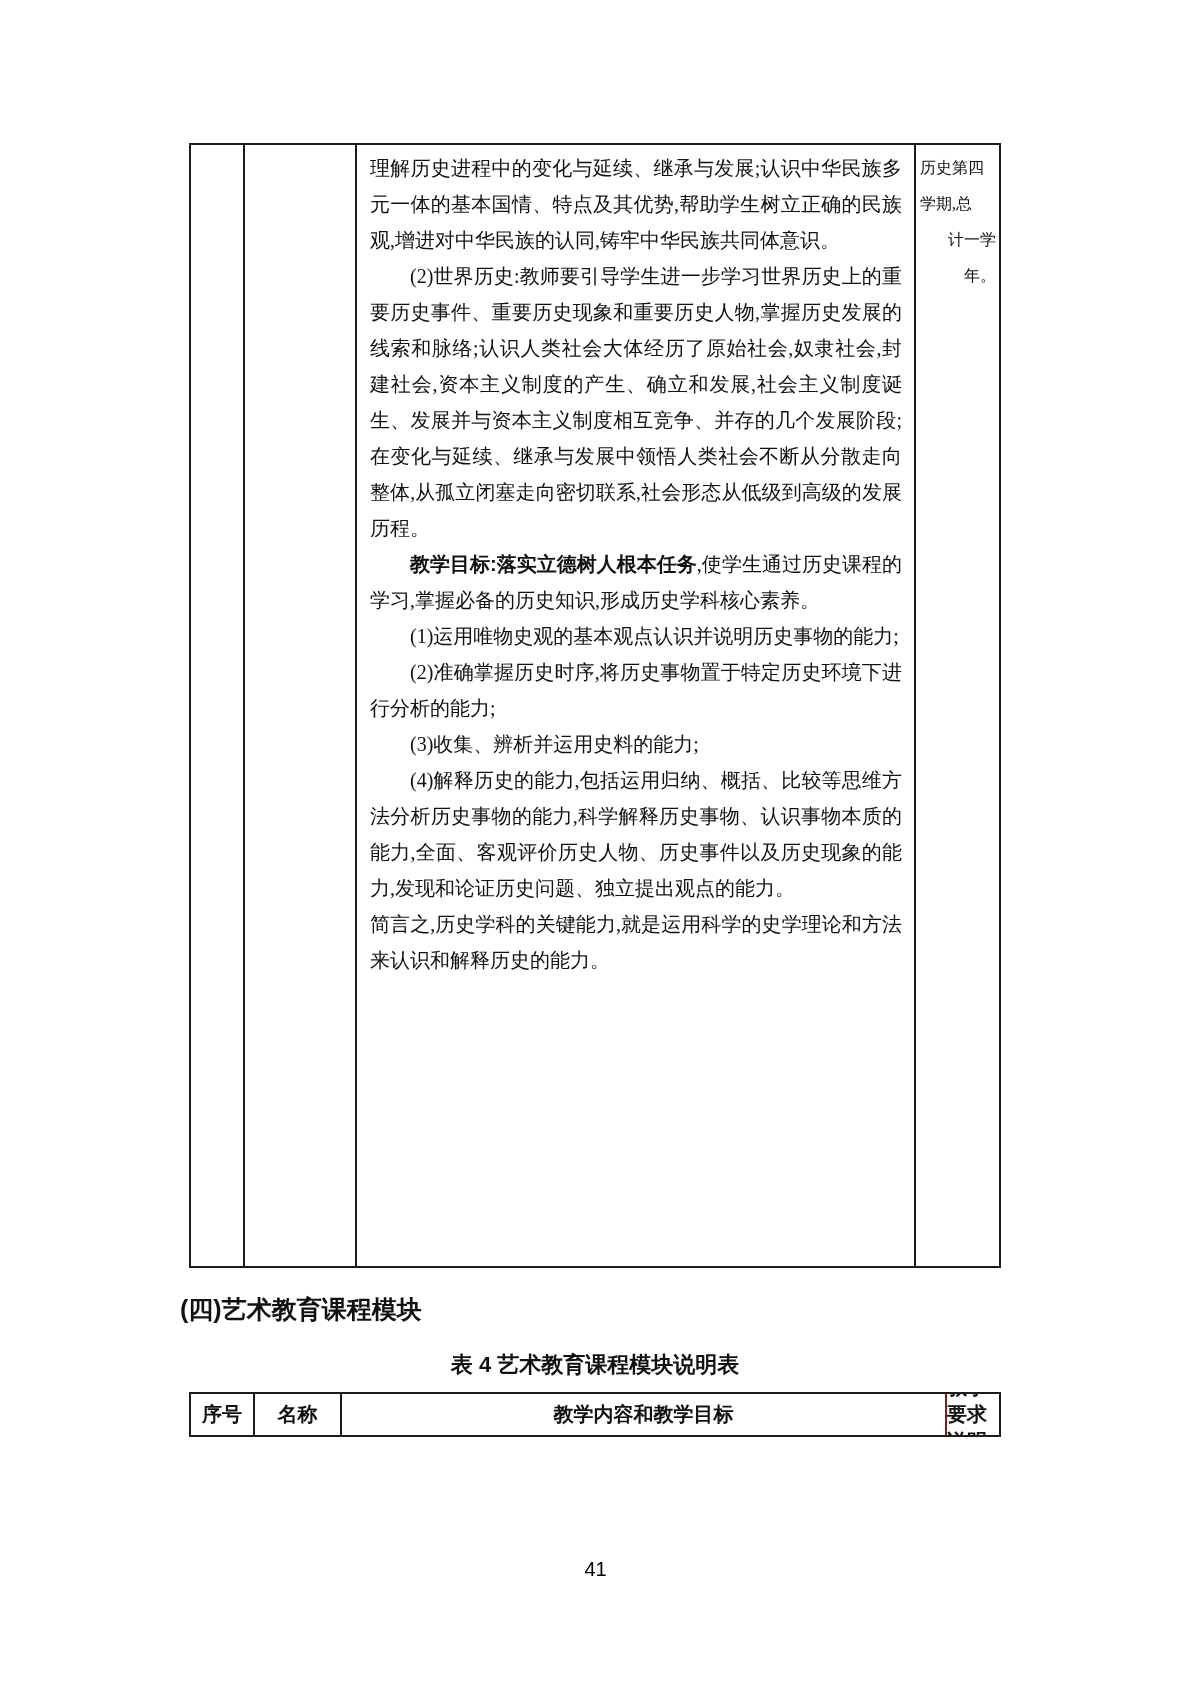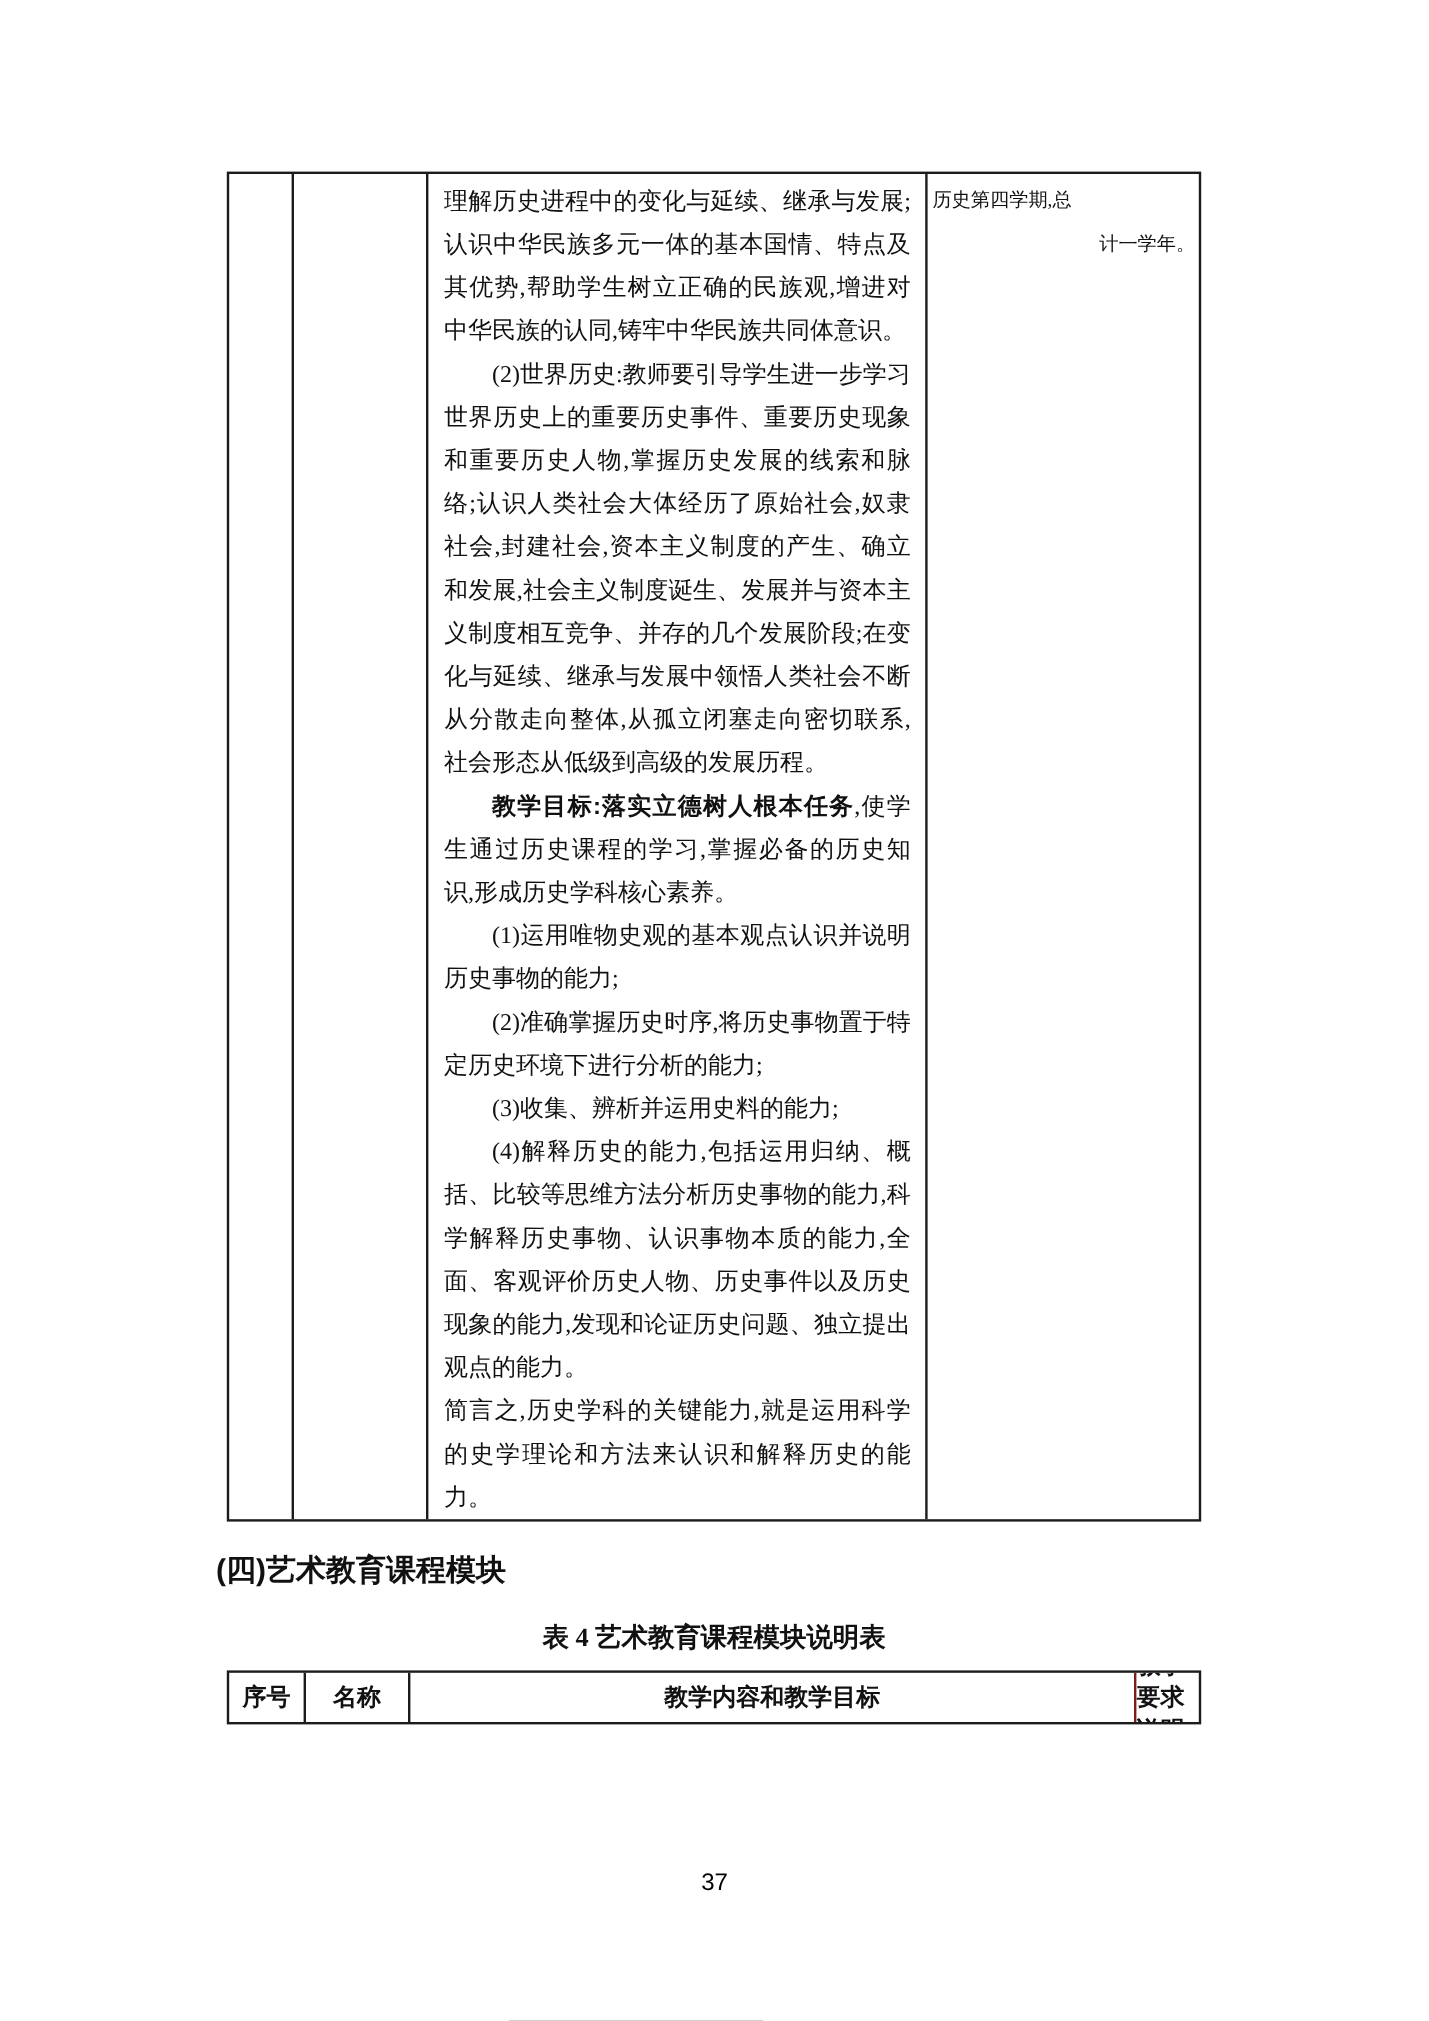--- a/index.html
+++ b/index.html
@@ -17,21 +17,21 @@
     position:absolute;left:189px;top:143px;
     width:812px;height:1125px;
     border:2px solid #1c1c1c;
     box-sizing:border-box;
     display:flex;
   }
   .t1 .cell{box-sizing:border-box;overflow:hidden;}
   .t1c1{width:54px;border-right:2px solid #1c1c1c;}
   .t1c2{width:112px;border-right:2px solid #1c1c1c;}
   .t1c3{
-    width:416px;border-right:2px solid #1c1c1c;
+    width:559px;border-right:2px solid #1c1c1c;
     padding:5px 12px 0 13px;
     font-size:20px;line-height:36px;
     text-align:justify;text-justify:inter-character;
   }
   .t1c4{
     flex:1;
     padding:5px 3px 0 4px;
     font-size:16px;line-height:36px;
   }
   .t1c3 p{margin:0;}
@@ -43,21 +43,21 @@
   .req-line2{text-align:right;}
   
   .section-heading{
     position:absolute;left:180px;top:1294px;
     font-family:"Liberation Sans","DejaVu Sans",sans-serif;
     font-weight:bold;font-size:25px;line-height:30px;
   }
   .table-caption{
     position:absolute;left:189px;top:1351px;width:812px;
     text-align:center;
-    font-family:Liberation Serif, serif;
+    font-family:Liberation Sans, sans-serif;
     font-weight:bold;font-size:22px;line-height:28px;
   }
   
   .t2{
     position:absolute;left:189px;top:1392px;
     width:812px;height:45px;
     border:2px solid #1c1c1c;
     box-sizing:border-box;
     display:flex;
   }
@@ -108,15 +108,15 @@
 
   <div class="table-caption">表 4  艺术教育课程模块说明表</div>
 
   <div class="t2">
     <div class="hcell t2c1">序号</div>
     <div class="hcell t2c2">名称</div>
     <div class="hcell t2c3">教学内容和教学目标</div>
     <div class="hcell t2c4">教学要求说明</div>
   </div>
 
-  <div class="page-number">37</div>
+  <div class="page-number">41</div>
 
 </div>
 
 </body></html>

